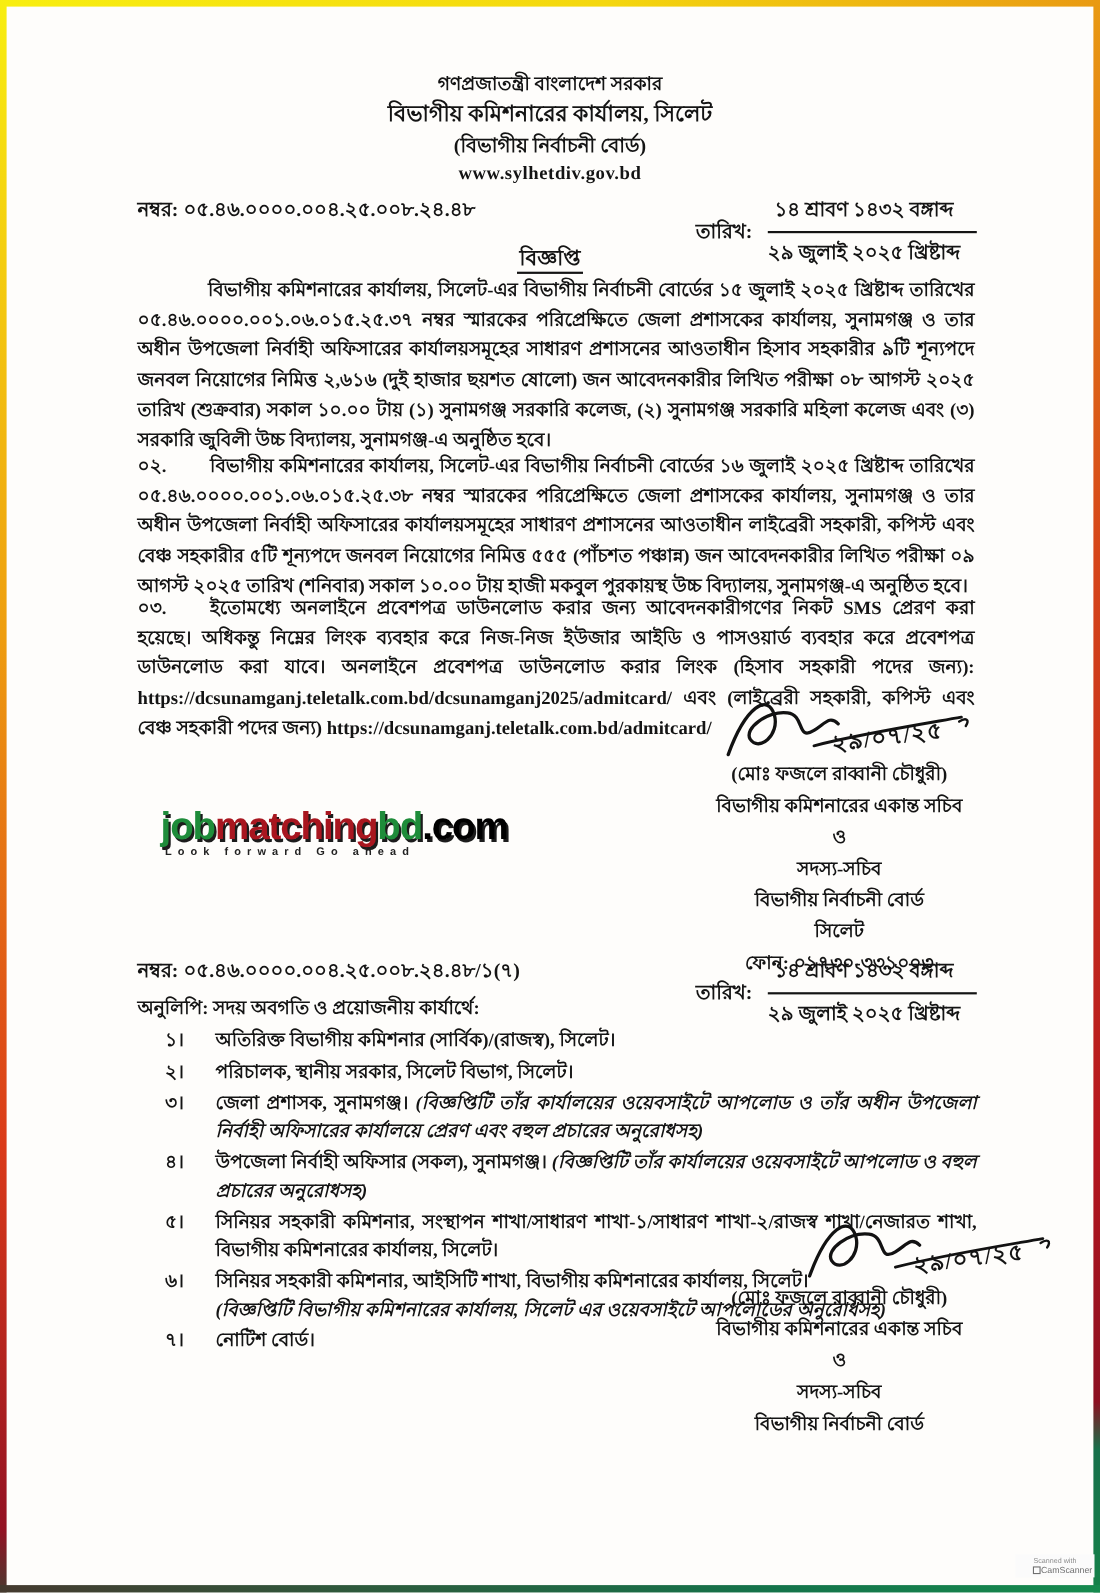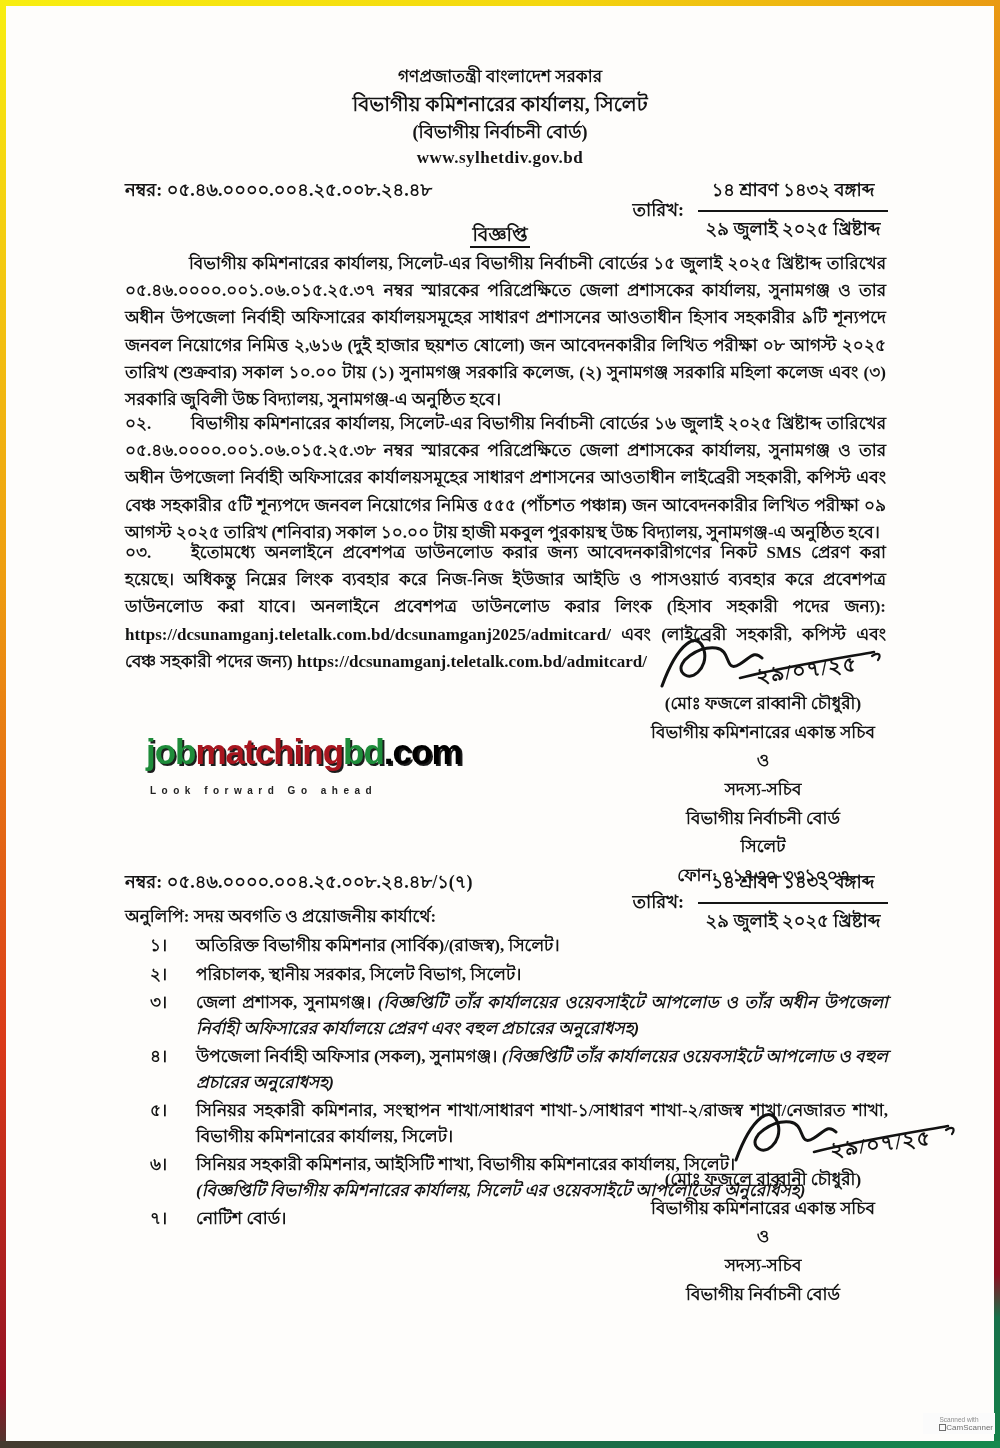--- a/index.html
+++ b/index.html
@@ -24,21 +24,21 @@
   .header .h1 { font-size:17px; line-height:1.5; }
   .header .h2 { font-size:20px; line-height:1.45; }
   .header .h3 { font-size:18px; line-height:1.45; }
   .header .web { font-size:17px; line-height:1.5; letter-spacing:.5px; }
 
   .memo-row { position:absolute; left:125px; right:112px; display:flex;
               justify-content:space-between; align-items:flex-start; font-weight:700; font-size:18px; }
   .memo-top-row { top:176px; }
   .memo-bottom-row { top:868px;gap:44px; }
   .date-wrap { display:flex; align-items:center; gap:14px; }
-  .date-stack { text-align:center; min-width:190px; }
+  .date-stack { min-width:190px; }
   .date-bn { border-bottom:2px solid #141414; padding:0 6px 3px 6px; }
   .date-gr { padding-top:3px; }
 
   .doc-title { position:absolute; top:220px; left:0; width:100%; text-align:center; }
   .doc-title span { font-size:19px; font-weight:700; border-bottom:2px solid #141414; padding:0 2px 1px 2px; }
 
   .para { position:absolute; left:125px; right:114px; font-size:17px; font-weight:700;
           line-height:1.6; text-align:justify; }
   .para-1 { top:250px; text-indent:64px; }
   .para-2 { top:410px; }
@@ -57,21 +57,21 @@
   .sig-block-2 { top:1168px; left:608px; }
   .sig-block .row { margin-bottom:4px; }
 
   .watermark { position:absolute; top:734px; left:146px; width:320px;
                font-family:"Liberation Sans","DejaVu Sans",sans-serif; z-index:1; }
   .wm-logo { font-size:35px; font-weight:700; letter-spacing:-1px; line-height:1;
              text-shadow:2px 2px 0 #1c1c1c; white-space:nowrap; }
   .wm-job,.wm-bd { color:#1e8c3a; }
   .wm-matching { color:#a8161f; }
   .wm-com { color:#000000; }
-  .wm-tagline { font-size:10px; color:#222; letter-spacing:5.5px; margin-top:16px; padding-left:4px; font-weight:700;}
+  .wm-tagline { font-size:10px; color:#222; letter-spacing:5.5px; margin-top:0; padding-left:4px; font-weight:700;}
 
   .copies-heading { position:absolute; top:903px; left:125px; font-size:17px; font-weight:700; }
 
   .copy-list { position:absolute; top:933px; left:150px; right:112px; font-size:17px; font-weight:700; line-height:1.5; }
   .li { display:flex; margin-bottom:3px; }
   .li .num { width:46px; flex:none; }
   .li .li-text { flex:1; text-align:justify; }
   .note { font-style:italic; }
   .note-block { display:block; font-style:italic; }
 

